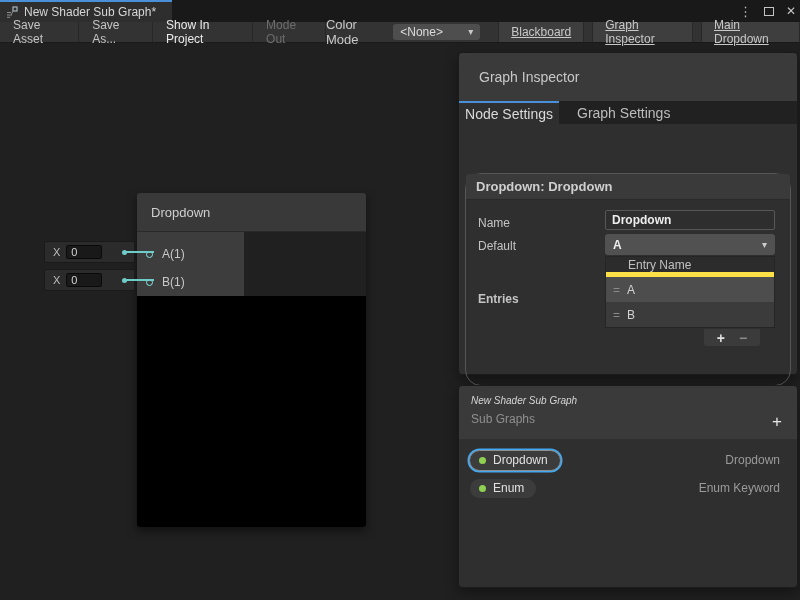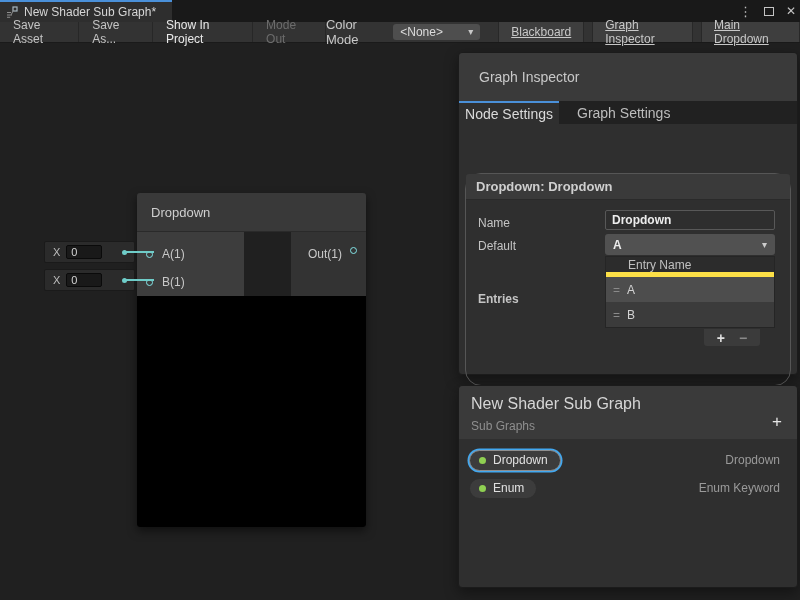--- a/index.html
+++ b/index.html
@@ -85,21 +85,21 @@
                 font-size:12px;color:#C0C0C0;border-bottom:5px solid #fde047;}
   .entry-row{height:25px;display:flex;align-items:center;font-size:12px;color:#D2D2D2;background:#3B3B3B;}
   .entry-row.selected{background:#4D4D4D;}
   .drag-handle{width:14px;margin-left:7px;color:#8A8A8A;font-size:12px;}
   .entries-footer{position:absolute;right:30px;top:155px;width:56px;height:17px;background:#3B3B3B;
                   border-radius:0 0 3px 3px;display:flex;align-items:center;justify-content:center;gap:14px;}
   .btn-add{color:#E0E0E0;font-size:14px;font-weight:bold;line-height:1;}
   .btn-remove{color:#8A8A8A;font-size:14px;font-weight:bold;line-height:1;}
 
   .bb-header{position:relative;height:53px;background:#3A3A3A;border-radius:4px 4px 0 0;padding:9px 12px 0 12px;}
-  .bb-title{font-size:16px;color:#D6D6D6;}
+  .bb-title{font-size:10px;color:#D6D6D6;font-style:italic;}
   .bb-sub{font-size:12px;color:#8F8F8F;margin-top:6px;}
   .bb-plus{position:absolute;right:15px;bottom:9px;font-size:17px;color:#E6E6E6;line-height:1;}
   .bb-rows{padding-top:7px;}
   .bb-row{height:28px;display:flex;align-items:center;padding:0 17px 0 10px;}
   .pill{display:inline-flex;align-items:center;gap:7px;height:21px;background:#3C3C3C;border:1px solid #2F2F2F;
         border-radius:11px;padding:0 12px 0 9px;font-size:12px;color:#E0E0E0;}
   .pill.selected{border:1px solid #8E8E8E;box-shadow:0 0 0 1.5px var(--selection_blue,#42A8F0);}
   .dot{width:7px;height:7px;border-radius:50%;background:var(--keyword_green,#8FD052);flex:none;}
   .bb-type{margin-left:auto;font-size:12px;color:#9A9A9A;}
 </style>
@@ -146,24 +146,20 @@
       <div class="node-in">
         <div class="port-row">
           <span class="port"></span>
           <span>A(1)</span>
         </div>
         <div class="port-row">
           <span class="port"></span>
           <span>B(1)</span>
         </div>
       </div>
-      <div class="node-out">
-        <span>Out(1)</span>
-        <span class="port out"></span>
-      </div>
     </div>
     <div class="node-preview"></div>
   </div>
 
   <div class="xwidget w1">
     <span class="x-label">X</span>
     <input class="x-field" readonly="" value="0" style="">
     <span class="x-dot"></span>
   </div>
   <div class="xwidget w2">

